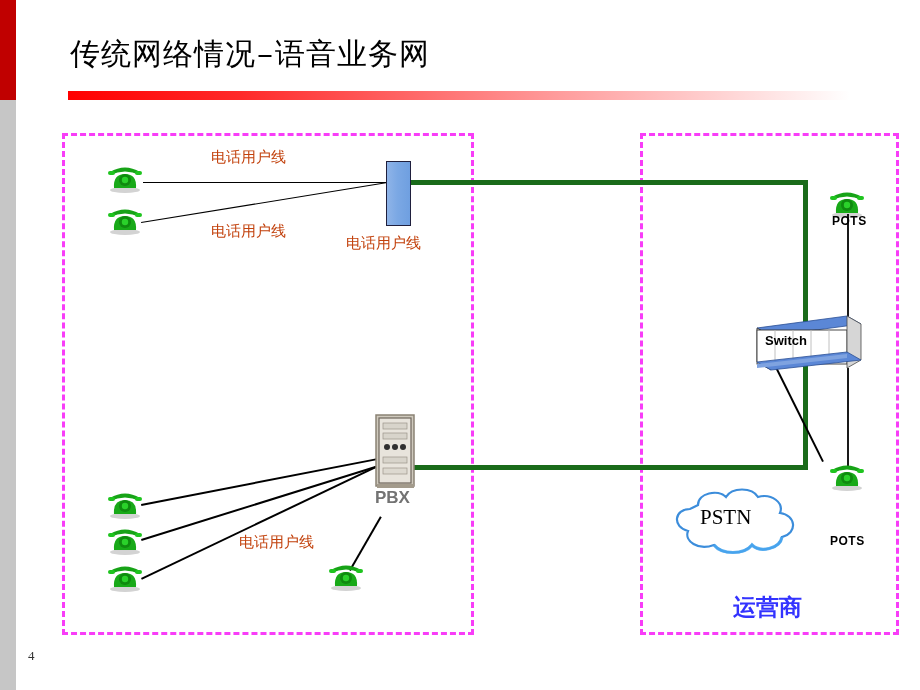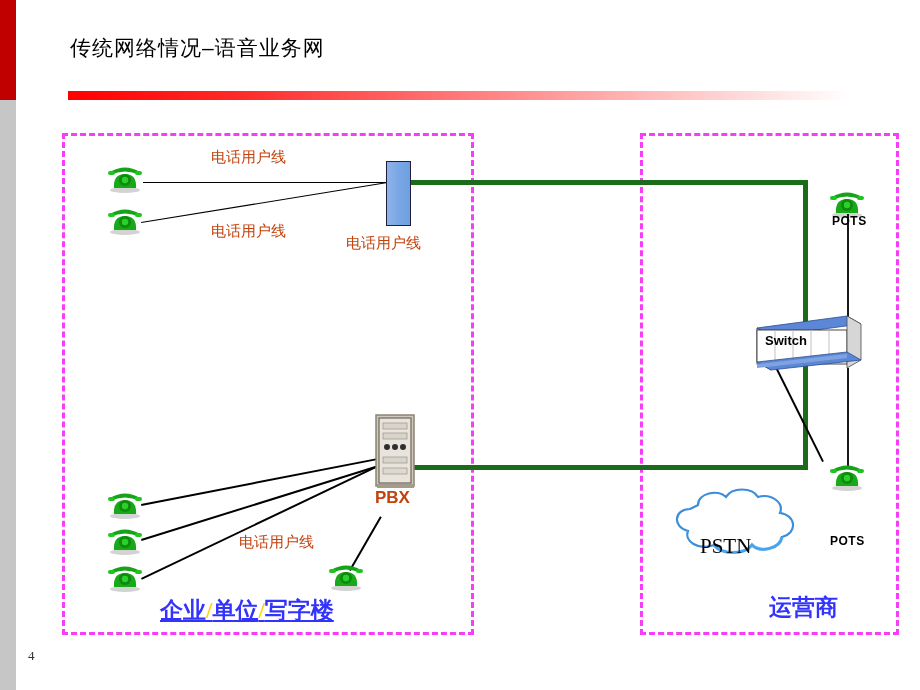--- a/index.html
+++ b/index.html
@@ -29,23 +29,23 @@
     position: absolute;
     left: 0; top: 100px;
     width: 16px; height: 590px;
     background: #c6c6c6;
   }
 
   
   .slide-title {
     position: absolute;
     left: 70px; top: 34px;
-    font-size: 21px;
+    font-size: 30px;
     color: #000000;
-    font-family: Liberation Sans, sans-serif;
+    font-family: Liberation Mono, monospace;
     letter-spacing: 1px;
     white-space: nowrap;
   }
   .title-rule {
     position: absolute;
     left: 68px; top: 91px;
     width: 782px; height: 9px;
     background: linear-gradient(to right, #ff0000 0%, #ff2a2a 22%, #ff9a9a 62%, #ffd9d9 86%, #ffffff 100%);
   }
 
@@ -72,21 +72,21 @@
     position: absolute;
     font-size: 23px;
     font-weight: bold;
     color: #3333ff;
     font-family: "Liberation Serif", "DejaVu Serif", serif;
     white-space: nowrap;
   }
   .zone-label.underlined { text-decoration: underline; }
   .zone-label .sep { color: #ffd400; font-weight: bold; }
   .label-enterprise { left: 160px; top: 595px; }
-  .label-carrier    { left: 733px; top: 592px; margin-left: 36px; }
+  .label-carrier    { left: 733px; top: 592px; }
 
   
   .line {
     position: absolute;
     background: #000000;
     transform-origin: 0 0;
   }
   .greenline {
     position: absolute;
     background: #1a6b1a;
@@ -102,21 +102,21 @@
     font-size: 15px;
     color: #c2410c;
     font-family: "Liberation Serif", "DejaVu Serif", serif;
     white-space: nowrap;
   }
   .bold-label {
     position: absolute;
     font-family: "Liberation Sans", "DejaVu Sans", sans-serif;
     font-weight: bold;
     font-size: 15px;
-    color: #c2410c;
+    color: #737373;
     white-space: nowrap;
   }
 
   
   .ram-box {
     position: absolute;
     left: 386px; top: 161px;
     width: 25px; height: 65px;
     background: linear-gradient(to right, #8fb4e8 0%, #7ba8e4 45%, #6f9fe0 100%);
     border: 1.5px solid #1f1f3d;
@@ -153,21 +153,20 @@
     position: absolute;
     left: 660px; top: 483px;
     width: 150px; height: 75px;
   }
   .cloud-label {
     position: absolute;
     left: 700px; top: 505px;
     font-size: 21px;
     color: #000000;
     font-family: "Liberation Serif", "DejaVu Serif", serif;
-    margin-top: 29px;
   }
 
   
   .phone { position: absolute; width: 38px; height: 30px; }
   .pots-label {
     position: absolute;
     font-family: "Liberation Sans", "DejaVu Sans", sans-serif;
     font-weight: bold;
     font-size: 12px;
     color: #000000;
@@ -351,17 +350,16 @@
       <path d="M4 9 q15 -9 30 0 l0 3 q-15 -7 -30 0 Z" fill="#17a317"></path>
       <rect x="2" y="8" width="7" height="4" rx="2" fill="#1fc41f"></rect>
       <rect x="29" y="8" width="7" height="4" rx="2" fill="#1fc41f"></rect>
       <path d="M8 25 q-1 -14 11 -14 q12 0 11 14 Z" fill="#18a918"></path>
       <circle cx="19" cy="17" r="6" fill="#0f8a0f"></circle>
       <circle cx="19" cy="17" r="3.2" fill="#2ad12a"></circle>
     </svg>
   </div>
   <div class="pots-label" style="left:830px; top:494px;">POTS</div>
 
-  <div class="zone-label underlined label-enterprise"><span>企业</span><span class="sep">/</span><span>单位</span><span class="sep">/</span><span>写字楼</span></div>
 
   <div class="zone-label label-carrier">运营商</div>
 
 </div>
 
 </body></html>

